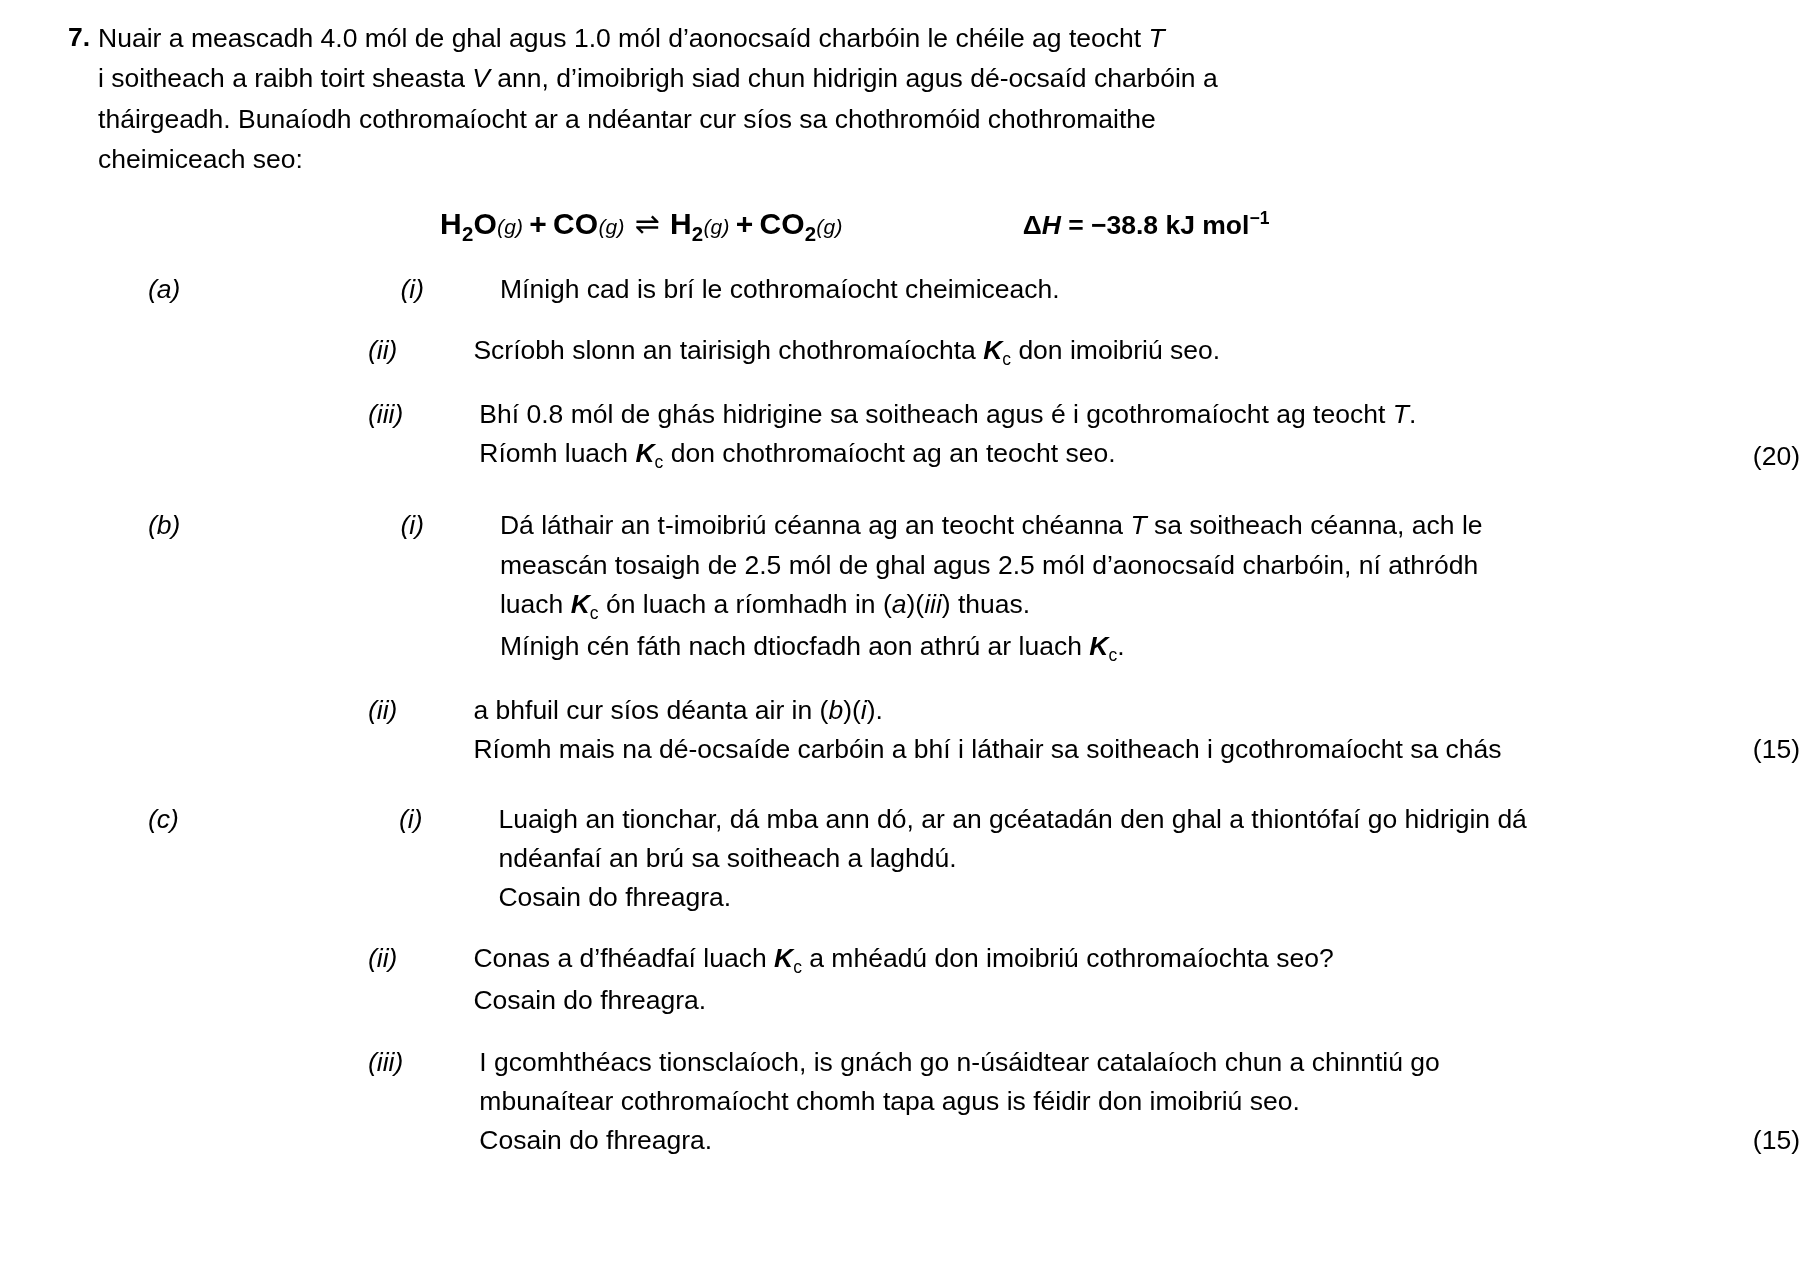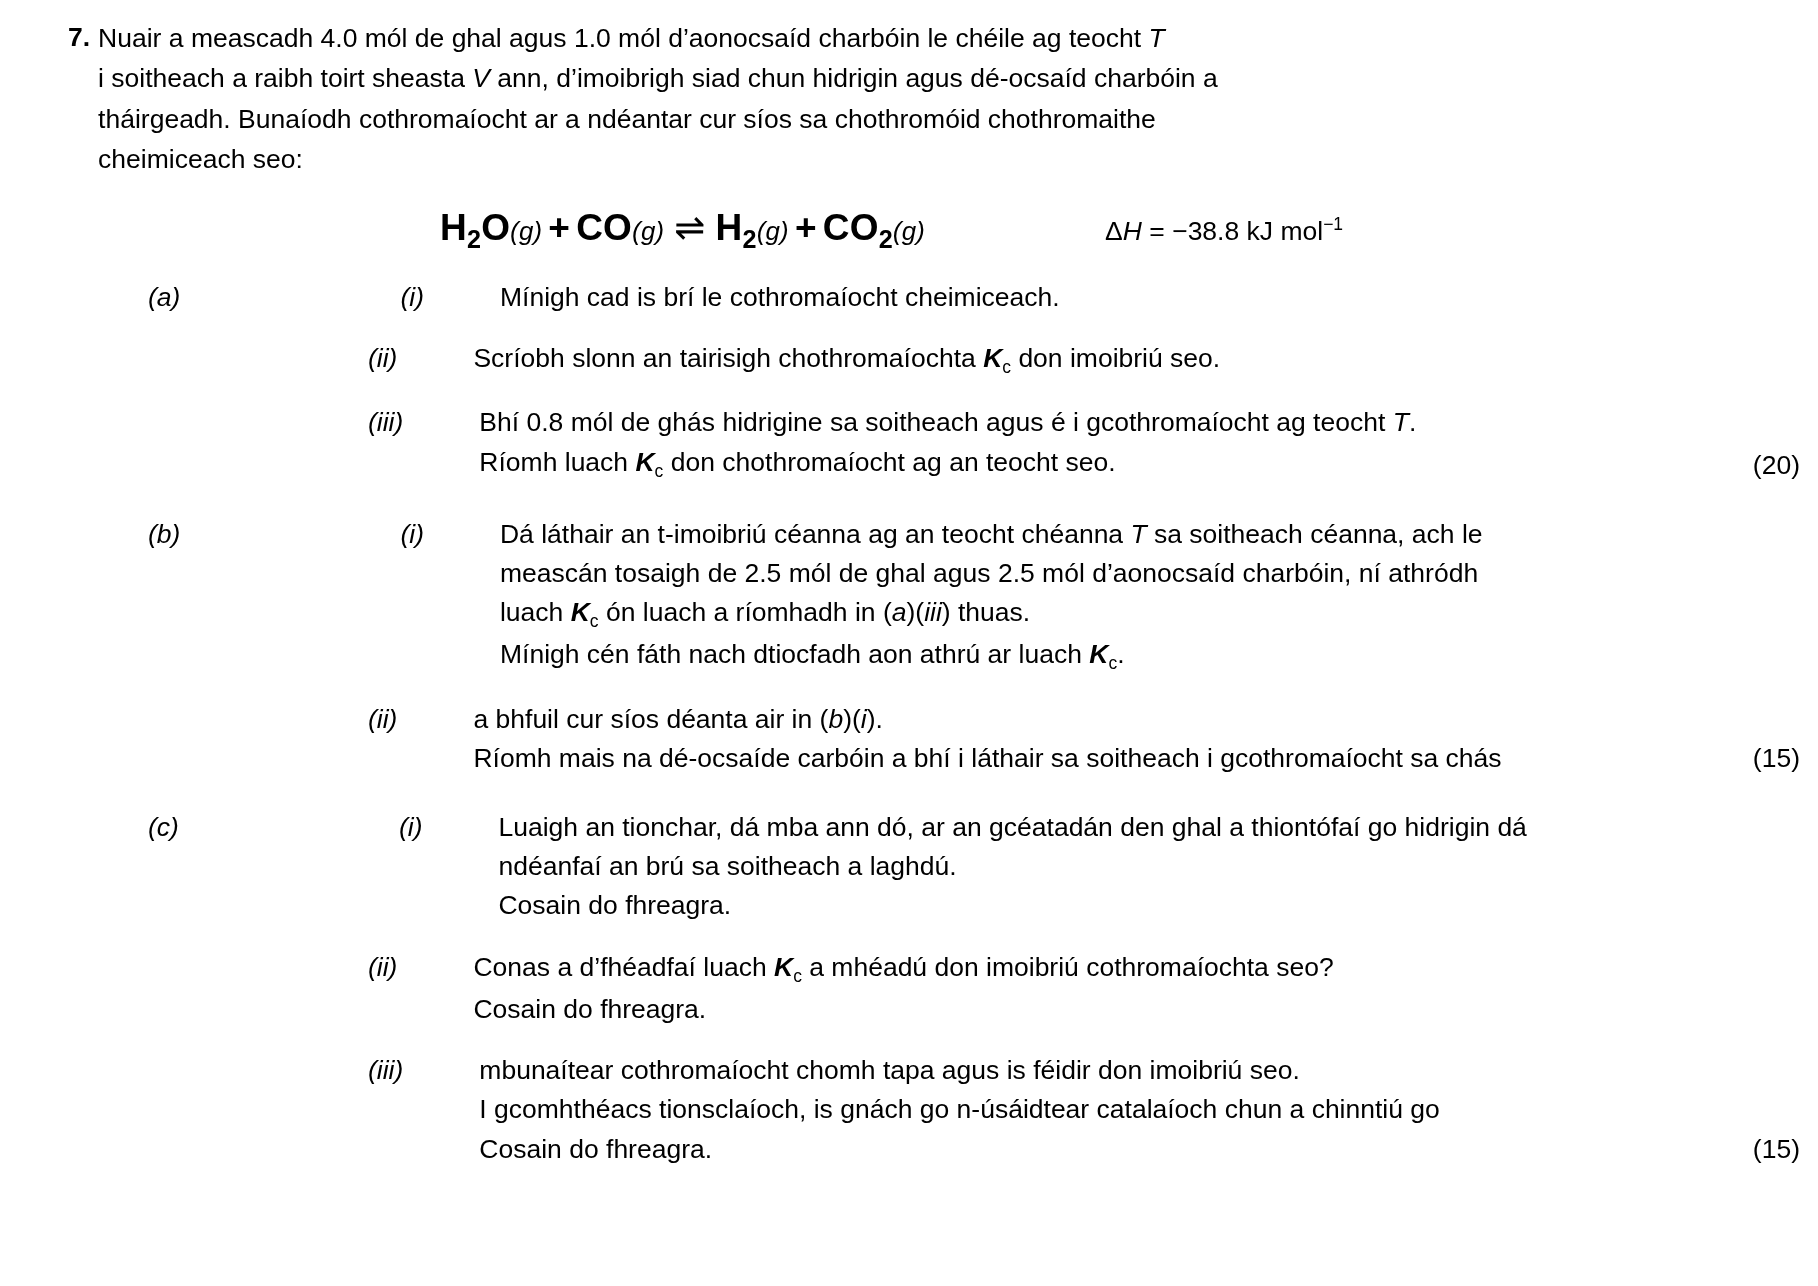--- a/index.html
+++ b/index.html
@@ -75,33 +75,33 @@
   .eq-line {
     display: flex;
     align-items: baseline;
     margin-top: 26px;
     margin-bottom: 24px;
     padding-left: 440px;
     font-size: 26.5px;
   }
   .equation {
     font-weight: bold;
-    font-size: 37px;
+    font-size: 30px;
     white-space: nowrap;
     letter-spacing: 0.2px;
   }
   .equation sub { font-size: 0.68em; font-weight: bold; }
   .equation .st { font-style: italic; font-weight: normal; font-size: 0.70em; }
   .equation .op { font-weight: bold; padding: 0 6px; }
   .equation .eqarrow { font-weight: normal; font-size: 1.0em; padding: 0 10px; }
   .delta-h {
     margin-left: 180px;
     white-space: nowrap;
     font-size: 26.5px;
-    font-weight: normal;
+    font-weight: bold;
   }
   .delta-h .it { font-style: italic; }
   .delta-h sup { font-size: 0.66em; }
 
   
   .marks {
     position: absolute;
     right: 18px;
     white-space: nowrap;
     font-size: 26.5px;
@@ -221,20 +221,20 @@
       <span class="sub-line">Cosain do fhreagra.</span>
     </div>
   </div>
 
   <div class="gap-md"></div>
 
   <div class="qrow">
     <div class="col-a"></div>
     <div class="col-r">(<span class="it">iii</span>)</div>
     <div class="col-body">
+      <span class="sub-line">I gcomhthéacs tionsclaíoch, is gnách go n-úsáidtear catalaíoch chun a chinntiú go</span>
       <span class="sub-line">mbunaítear cothromaíocht chomh tapa agus is féidir don imoibriú seo.</span>
-      <span class="sub-line">I gcomhthéacs tionsclaíoch, is gnách go n-úsáidtear catalaíoch chun a chinntiú go</span>
       <span class="sub-line">Cosain do fhreagra.</span>
       <span class="marks" style="bottom:0;">(15)</span>
     </div>
   </div>
 
 </div>
 
 </body></html>

